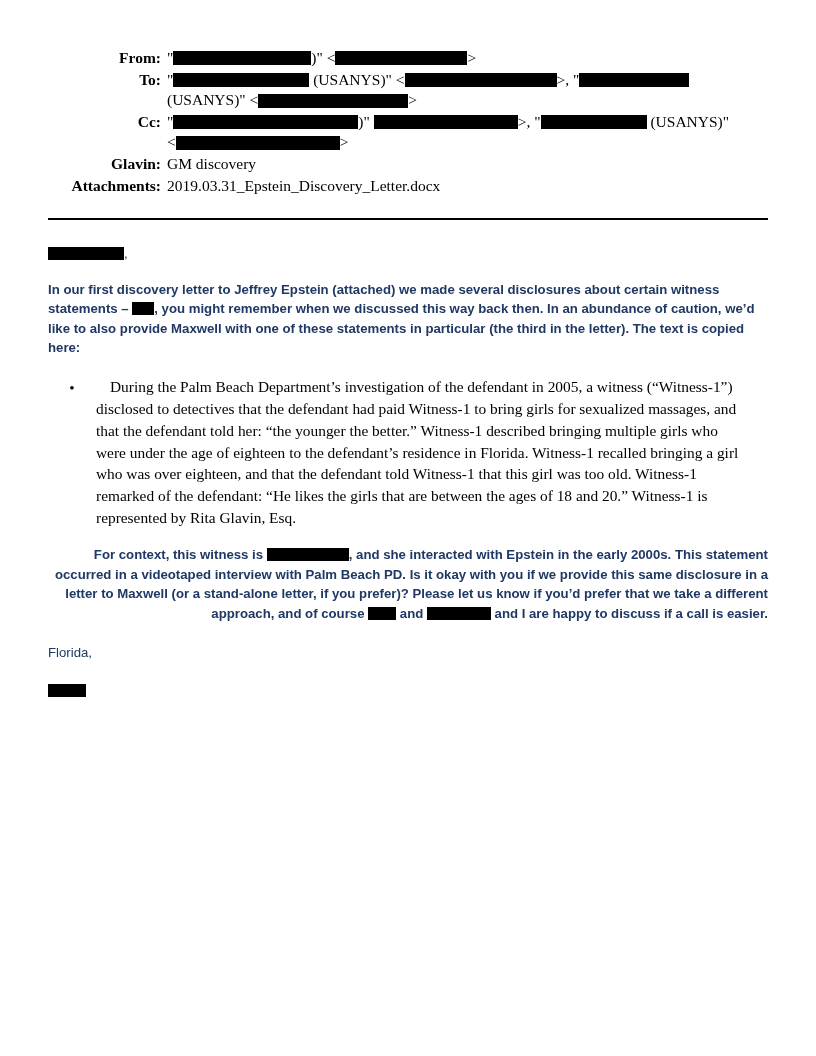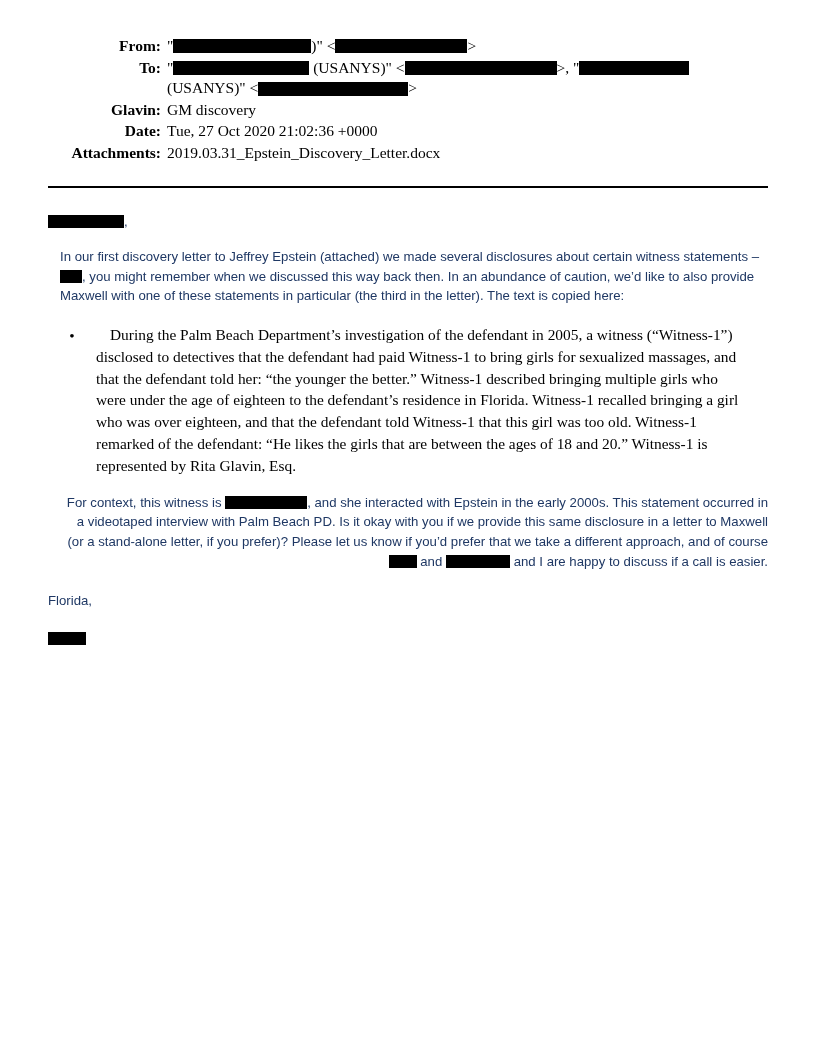--- a/index.html
+++ b/index.html
@@ -13,21 +13,21 @@
     font-family: "Liberation Serif", serif;
     color: #000000;
     position: relative;
     overflow: hidden;
   }
   .page {
     position: relative;
     width: 816px;
     height: 1056px;
     box-sizing: border-box;
-    padding: 28px 48px;
+    padding: 40px 48px;
   }
 
   
   .hdr {
     margin-top: 8px;
     font-size: 15.5px;
     line-height: 1.33;
   }
   .hdr-row {
     display: flex;
@@ -73,21 +73,22 @@
     color: #1F3864;
     font-family: "Liberation Sans", sans-serif;
     font-size: 13.2px;
     line-height: 1.48;
   }
   .greet {
     margin-top: 24px;
     margin-bottom: 16px;
   }
   .para {
-    margin: 0 0 14px 12px;
+    margin: 0 0 14px 0;
+    font-weight: bold;
   }
   .bullet-wrap {
     margin: 18px 0 14px 0;
     padding-left: 0;
   }
   .bullet {
     display: flex;
     font-family: "Liberation Serif", serif;
     color: #000;
     font-size: 15.4px;
@@ -116,26 +117,26 @@
   <div class="hdr">
     <div class="hdr-row">
       <div class="hdr-label">From:</div>
       <div class="hdr-value">"<span class="rd" style="width: 138px;"></span>)" &lt;<span class="rd" style="width: 132px;"></span>&gt;</div>
     </div>
     <div class="hdr-row">
       <div class="hdr-label">To:</div>
       <div class="hdr-value">"<span class="rd" style="width: 136px;"></span> (USANYS)" &lt;<span class="rd" style="width: 152px;"></span>&gt;, "<span class="rd" style="width: 110px;"></span><br>(USANYS)" &lt;<span class="rd" style="width: 150px;"></span>&gt;</div>
     </div>
     <div class="hdr-row">
+      <div class="hdr-label">Cc:</div>
+      <div class="hdr-value">"<span class="rd" style="width: 185px;"></span>)" <span class="rd" style="width: 144px;"></span>&gt;, "<span class="rd" style="width: 106px;"></span> (USANYS)"<br>&lt;<span class="rd" style="width: 164px;"></span>&gt;</div>
+    </div>
+    <div class="hdr-row">
       <div class="hdr-label">Glavin:</div>
       <div class="hdr-value">GM discovery</div>
-    </div>
-    <div class="hdr-row">
-      <div class="hdr-label">Date:</div>
-      <div class="hdr-value">Tue, 27 Oct 2020 21:02:36 +0000</div>
     </div>
     <div class="hdr-row">
       <div class="hdr-label">Attachments:</div>
       <div class="hdr-value">2019.03.31_Epstein_Discovery_Letter.docx</div>
     </div>
   </div>
 
   <hr class="rule">
 
   <div class="body-blue">

